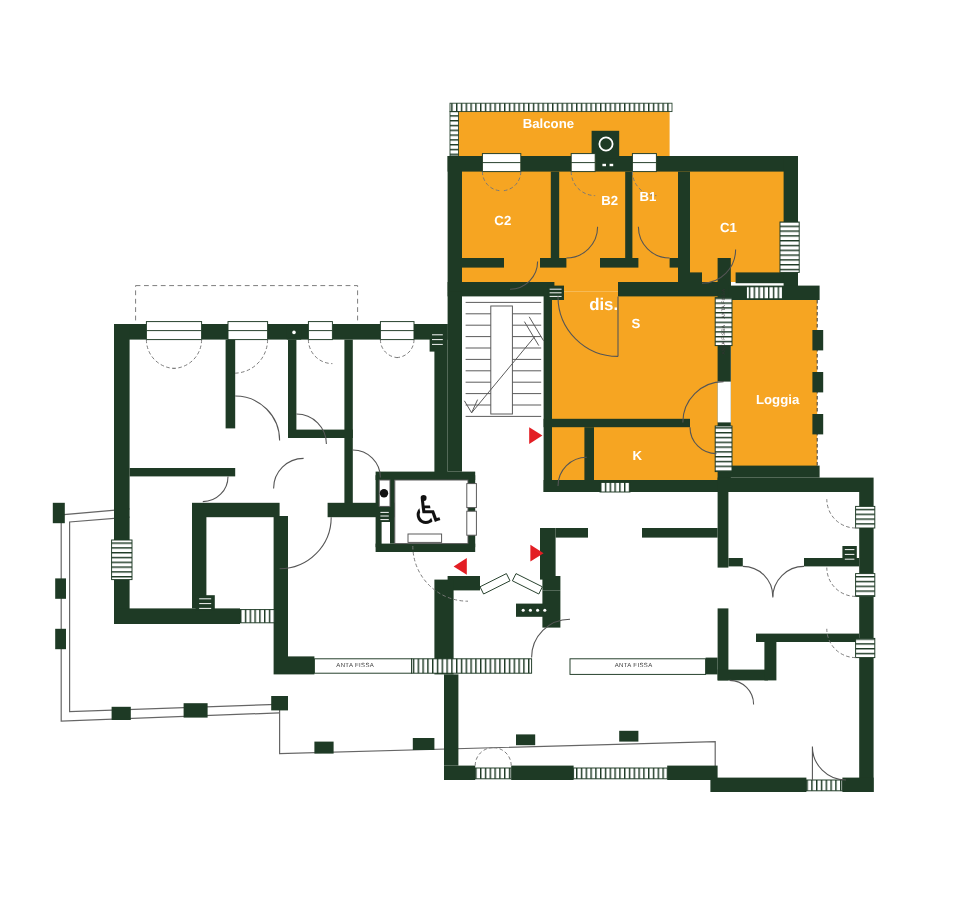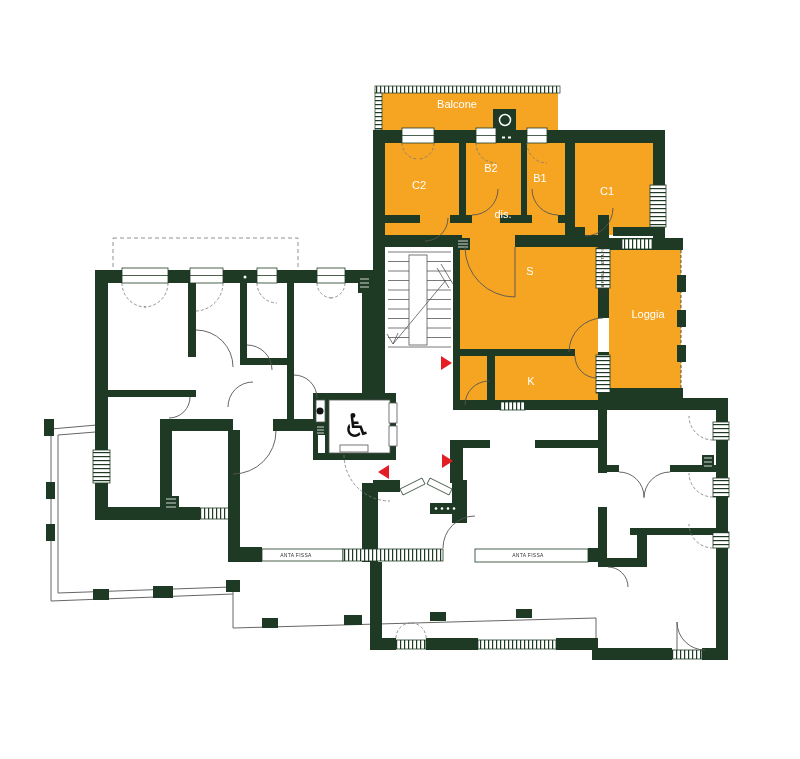--- a/index.html
+++ b/index.html
@@ -1,21 +1,21 @@
 <!DOCTYPE html>
 <html><head>
 <meta charset="utf-8">
 <style>
   html,body{margin:0;padding:0;background:#fff;}
   #stage{position:relative;width:800px;height:759px;background:#fff;overflow:hidden;
          font-family:"Liberation Sans",sans-serif;}
   #plan-svg{position:absolute;left:0;top:0;}
-  .lbl{position:absolute;transform:translate(-50%,-50%);font-weight:normal;font-size:11px;
+  .lbl{position:absolute;transform:translate(-50%,-50%);font-weight:bold;font-size:11px;
        color:#fff;white-space:nowrap;line-height:1;}
-  .lbl.sm{font-size:11px;}
+  .lbl.sm{font-size:14px;margin-top:39px;}
   .lbl.tiny{font-size:5px;font-weight:normal;color:#333;letter-spacing:.3px;}
   .lbl.vert{transform:translate(-50%,-50%) rotate(-90deg);font-size:4px;font-weight:normal;
             color:#333;letter-spacing:.2px;}
   .lbl.vert span{margin:0 2px;}
   #wheelchair{position:absolute;transform:translate(-50%,-50%);font-size:33px;color:#111;
               font-family:"DejaVu Sans",sans-serif;line-height:1;}
 </style>
 </head>
 <body>
 
@@ -271,27 +271,27 @@
 
   <g fill="#E31E24">
     <polygon points="441,356 452,363 441,370"></polygon>
     <polygon points="442,454 453,461 442,468"></polygon>
     <polygon points="389,465 378,472 389,479"></polygon>
   </g>
 </svg>
 
 <div class="lbl" style="left:457px;top:104px">Balcone</div>
 <div class="lbl" style="left:419px;top:185px">C2</div>
-<div class="lbl" style="left:491px;top:168px">B2</div>
-<div class="lbl" style="left:540px;top:178px">B1</div>
+<div class="lbl" style="left:508px;top:168px">B2</div>
+<div class="lbl" style="left:540px;top:165px">B1</div>
 <div class="lbl" style="left:607px;top:191px">C1</div>
 <div class="lbl sm" style="left:503px;top:214px">dis.</div>
 <div class="lbl" style="left:530px;top:271px">S</div>
 <div class="lbl" style="left:531px;top:381px">K</div>
-<div class="lbl" style="left:648px;top:314px">Loggia</div>
+<div class="lbl" style="left:648px;top:334px">Loggia</div>
 
 <div class="lbl tiny" style="left:296px;top:555px">ANTA FISSA</div>
 <div class="lbl tiny" style="left:528px;top:555px">ANTA FISSA</div>
 <div class="lbl vert" style="left:603px;top:268px">
   <span>ANTA FISSA</span>
   <span>ANTA FISSA</span>
 </div>
 
 <div id="wheelchair" style="left:357px;top:425px">♿</div>
 

